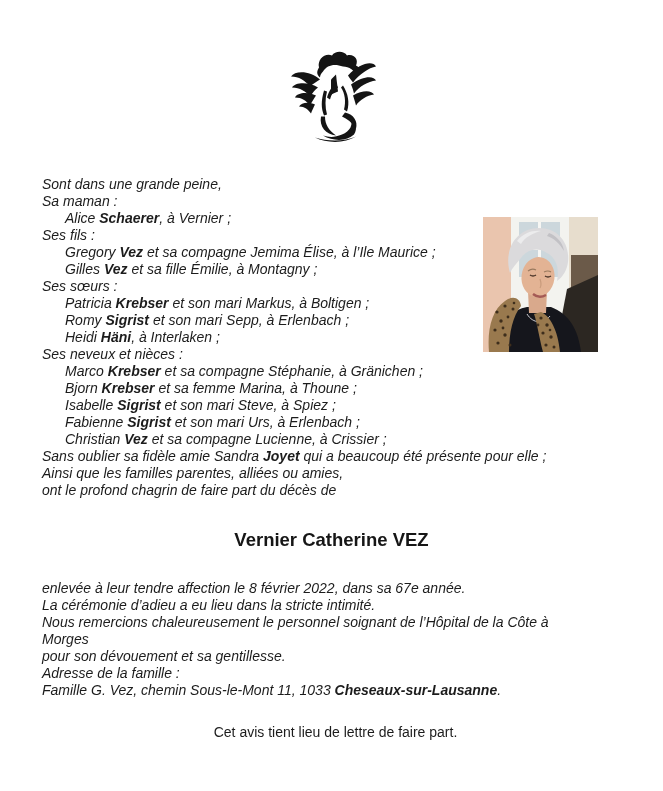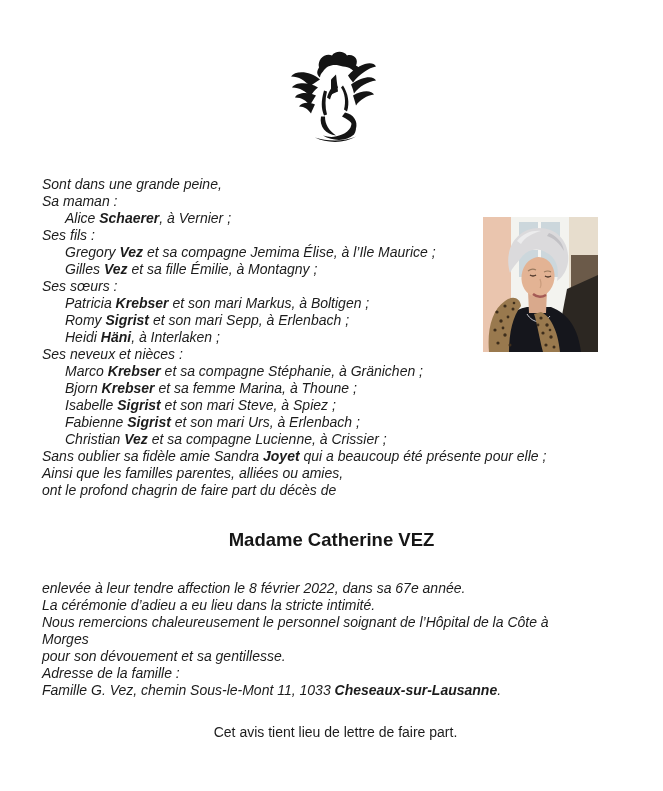--- a/index.html
+++ b/index.html
@@ -118,19 +118,19 @@
           <circle cx="63" cy="128" r="1.6"></circle>
           <circle cx="71" cy="130" r="1.5"></circle>
         <circle cx="55" cy="108" r="1.4"></circle>
           <circle cx="67" cy="113" r="1.3"></circle>
       </g>
     </svg>
   </div>
 
   <div class="tblock" style="left:42px; top:176px;"><div class="tline"><span>Sont dans une grande peine,</span></div><div class="tline"><span>Sa maman :</span></div><div class="tline indent"><span>Alice </span><span class="b">Schaerer</span><span>, à Vernier ;</span></div><div class="tline"><span>Ses fils :</span></div><div class="tline indent"><span>Gregory </span><span class="b">Vez</span><span> et sa compagne Jemima Élise, à l’Ile Maurice ;</span></div><div class="tline indent"><span>Gilles </span><span class="b">Vez</span><span> et sa fille Émilie, à Montagny ;</span></div><div class="tline"><span>Ses sœurs :</span></div><div class="tline indent"><span>Patricia </span><span class="b">Krebser</span><span> et son mari Markus, à Boltigen ;</span></div><div class="tline indent"><span>Romy </span><span class="b">Sigrist</span><span> et son mari Sepp, à Erlenbach ;</span></div><div class="tline indent"><span>Heidi </span><span class="b">Häni</span><span>, à Interlaken ;</span></div><div class="tline"><span>Ses neveux et nièces :</span></div><div class="tline indent"><span>Marco </span><span class="b">Krebser</span><span> et sa compagne Stéphanie, à Gränichen ;</span></div><div class="tline indent"><span>Bjorn </span><span class="b">Krebser</span><span> et sa femme Marina, à Thoune ;</span></div><div class="tline indent"><span>Isabelle </span><span class="b">Sigrist</span><span> et son mari Steve, à Spiez ;</span></div><div class="tline indent"><span>Fabienne </span><span class="b">Sigrist</span><span> et son mari Urs, à Erlenbach ;</span></div><div class="tline indent"><span>Christian </span><span class="b">Vez</span><span> et sa compagne Lucienne, à Crissier ;</span></div><div class="tline"><span>Sans oublier sa fidèle amie Sandra </span><span class="b">Joyet</span><span> qui a beaucoup été présente pour elle ;</span></div><div class="tline"><span>Ainsi que les familles parentes, alliées ou amies,</span></div><div class="tline"><span>ont le profond chagrin de faire part du décès de</span></div></div>
 
-  <div class="name-title">Madame Catherine VEZ</div>
+  <div class="name-title">Vernier Catherine VEZ</div>
 
   <div class="tblock" style="left:42px; top:580px;"><div class="tline"><span>enlevée à leur tendre affection le 8 février 2022, dans sa 67e année.</span></div><div class="tline"><span>La cérémonie d’adieu a eu lieu dans la stricte intimité.</span></div><div class="tline"><span>Nous remercions chaleureusement le personnel soignant de l’Hôpital de la Côte à</span></div><div class="tline"><span>Morges</span></div><div class="tline"><span>pour son dévouement et sa gentillesse.</span></div><div class="tline"><span>Adresse de la famille :</span></div><div class="tline"><span>Famille G. Vez, chemin Sous-le-Mont 11, 1033 </span><span class="b">Cheseaux-sur-Lausanne</span><span>.</span></div></div>
 
   <div class="footer-note">Cet avis tient lieu de lettre de faire part.</div>
 
 </div>
 
 </body></html>

